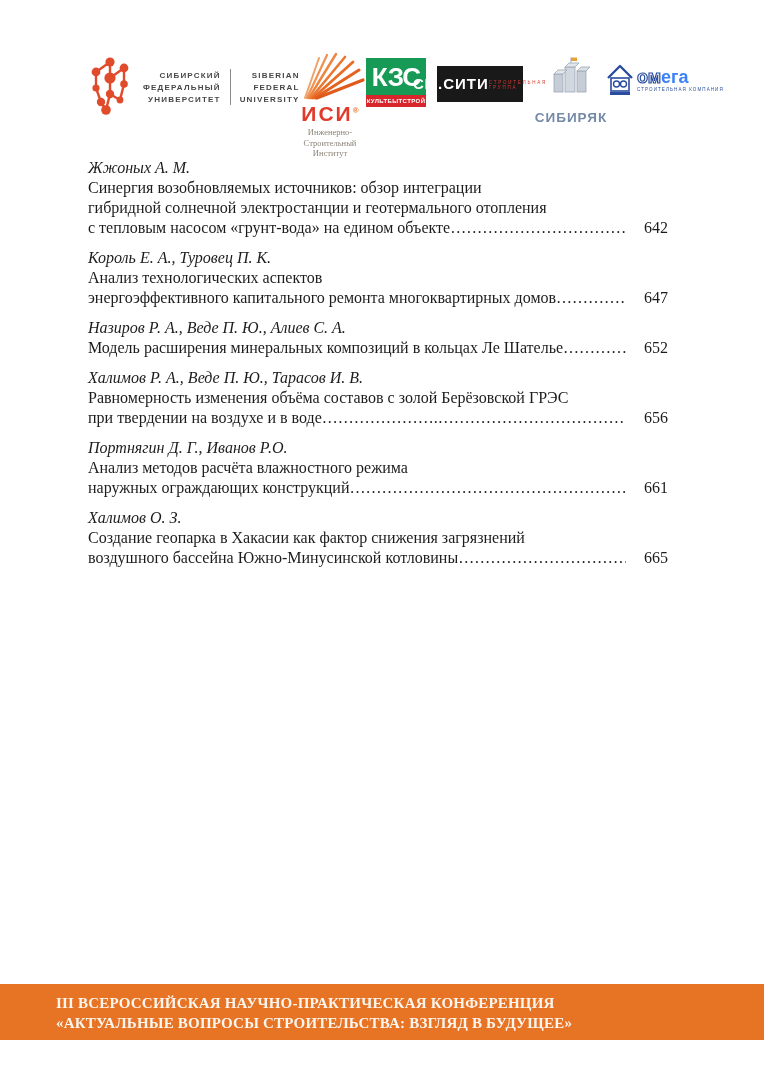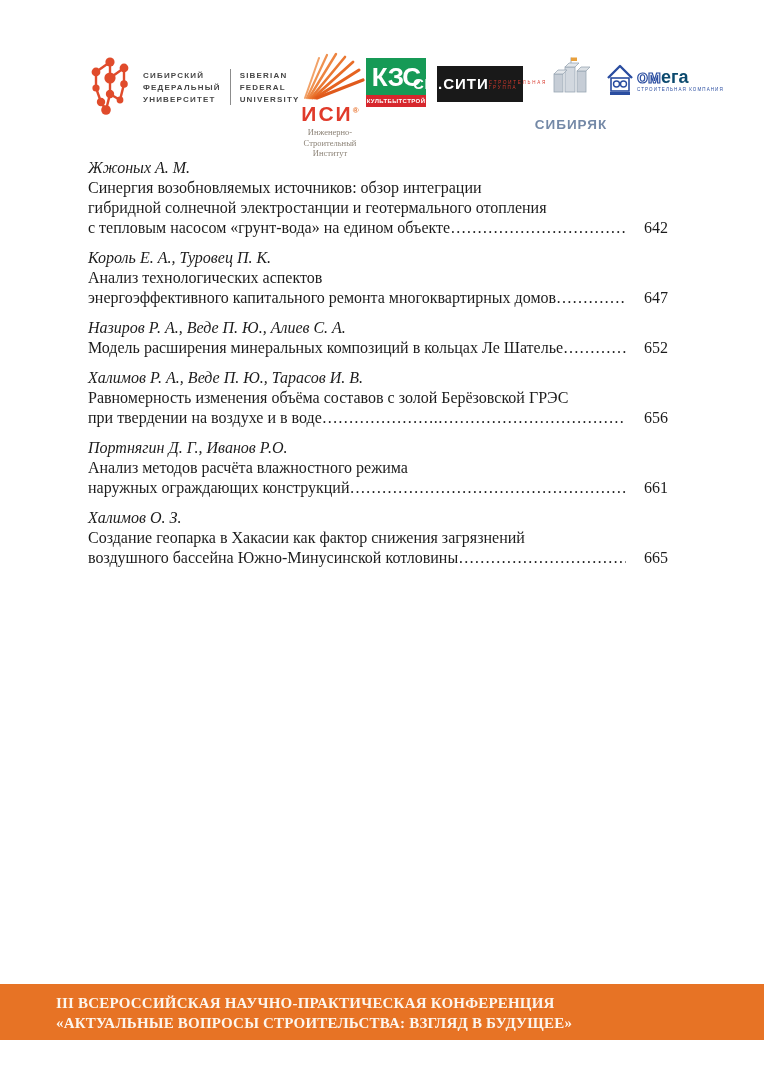--- a/index.html
+++ b/index.html
@@ -10,21 +10,21 @@
 
   
   .logos{position:absolute;left:0;top:0;width:764px;height:155px;}
   .logo{position:absolute;}
 
   
   .logo.sfu{left:88px;top:56px;display:flex;align-items:center;}
   .sfu-text{display:flex;align-items:center;margin-left:11px;}
   .sfu-col{display:flex;flex-direction:column;gap:3px;
     font-family:"Liberation Sans",sans-serif;font-size:8px;font-weight:bold;
-    letter-spacing:1.2px;color:#474747;}
+    letter-spacing:1.2px;color:#474747;align-items:flex-end;}
   .sfu-divider{width:1px;height:36px;background:#8c8c8c;margin:0 9px;}
 
   
   .logo.isi{left:287px;top:52px;width:86px;display:flex;flex-direction:column;align-items:center;}
   .isi-abbr{font-family:"Liberation Sans",sans-serif;font-weight:bold;font-size:21px;
     color:#e03a2a;letter-spacing:2px;line-height:20px;margin-top:1px;}
   .isi-abbr sup{font-size:8px;color:#e8702a;letter-spacing:0;}
   .isi-sub{font-size:8.5px;color:#8d8478;text-align:center;line-height:10.5px;margin-top:3px;}
 
   
@@ -40,28 +40,28 @@
   .logo.smcity{left:437px;top:66px;width:86px;height:36px;background:#191919;
     display:flex;flex-direction:row;align-items:center;justify-content:center;}
   .sm-title{color:#fff;font-family:"Liberation Sans",sans-serif;font-weight:bold;
     font-size:15px;letter-spacing:1px;line-height:16px;}
   .sm-sub{color:#d93a2e;font-family:"Liberation Sans",sans-serif;font-size:4.5px;
     letter-spacing:1.8px;margin-top:2px;}
 
   
   .logo.sibiryak{left:538px;top:56px;width:66px;display:flex;flex-direction:column;align-items:center;}
   .sib-title{font-family:"Liberation Sans",sans-serif;font-weight:bold;font-size:13.5px;
-    color:#7489a7;letter-spacing:1px;margin-top:19px;}
+    color:#7489a7;letter-spacing:1px;margin-top:12px;}
 
   
   .logo.omega{left:606px;top:62px;display:flex;align-items:flex-start;}
   .omega-textcol{margin-left:3px;display:flex;flex-direction:column;}
   .omega-title{font-family:"Liberation Sans",sans-serif;font-weight:bold;font-size:18px;line-height:18px;margin-top:6px;}
   .omega-om{color:#ffffff;-webkit-text-stroke:1.2px #2a4da0;}
-  .omega-ega{color:#0c4a6e;}
+  .omega-ega{color:#3b82f6;}
   .omega-sub{font-family:"Liberation Sans",sans-serif;font-size:4.5px;color:#2a4da0;
     letter-spacing:1.1px;margin-top:1px;}
 
   
   .toc{position:absolute;left:88px;top:158px;width:580px;font-size:16px;line-height:20px;}
   .toc-entry{margin-bottom:10px;}
   .authors{font-style:italic;}
   .tline{white-space:nowrap;}
   .lastline{display:flex;align-items:baseline;}
   .ttext{flex:1 1 auto;white-space:nowrap;overflow:hidden;}

